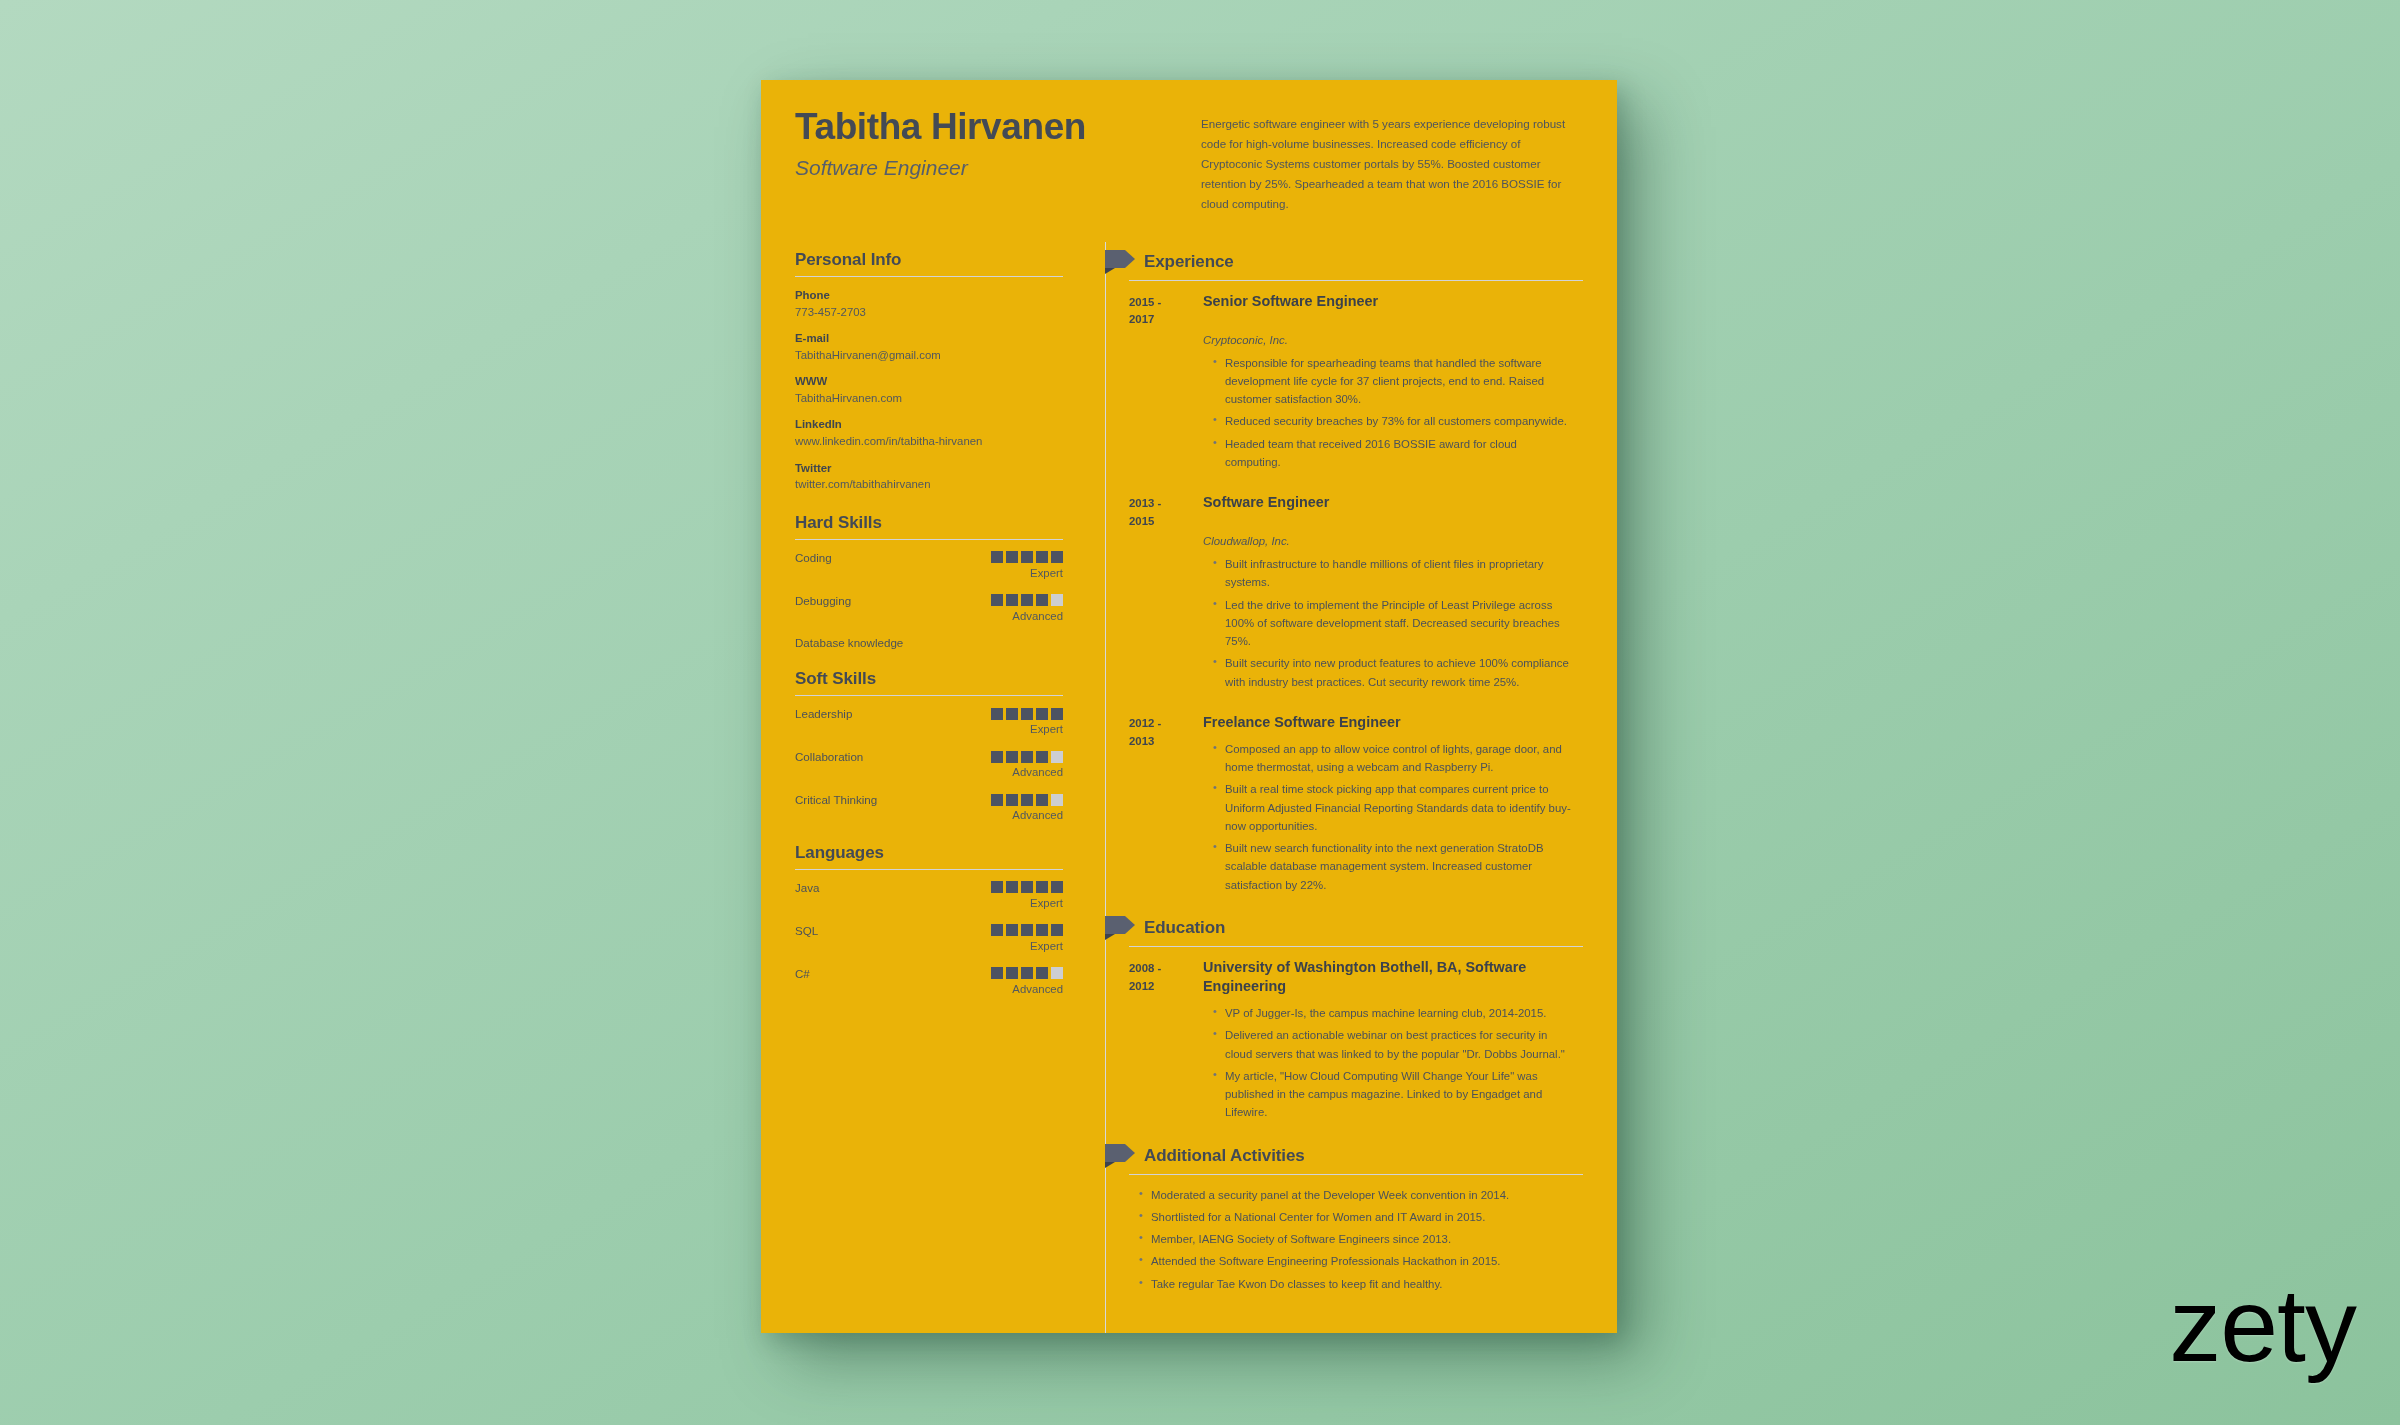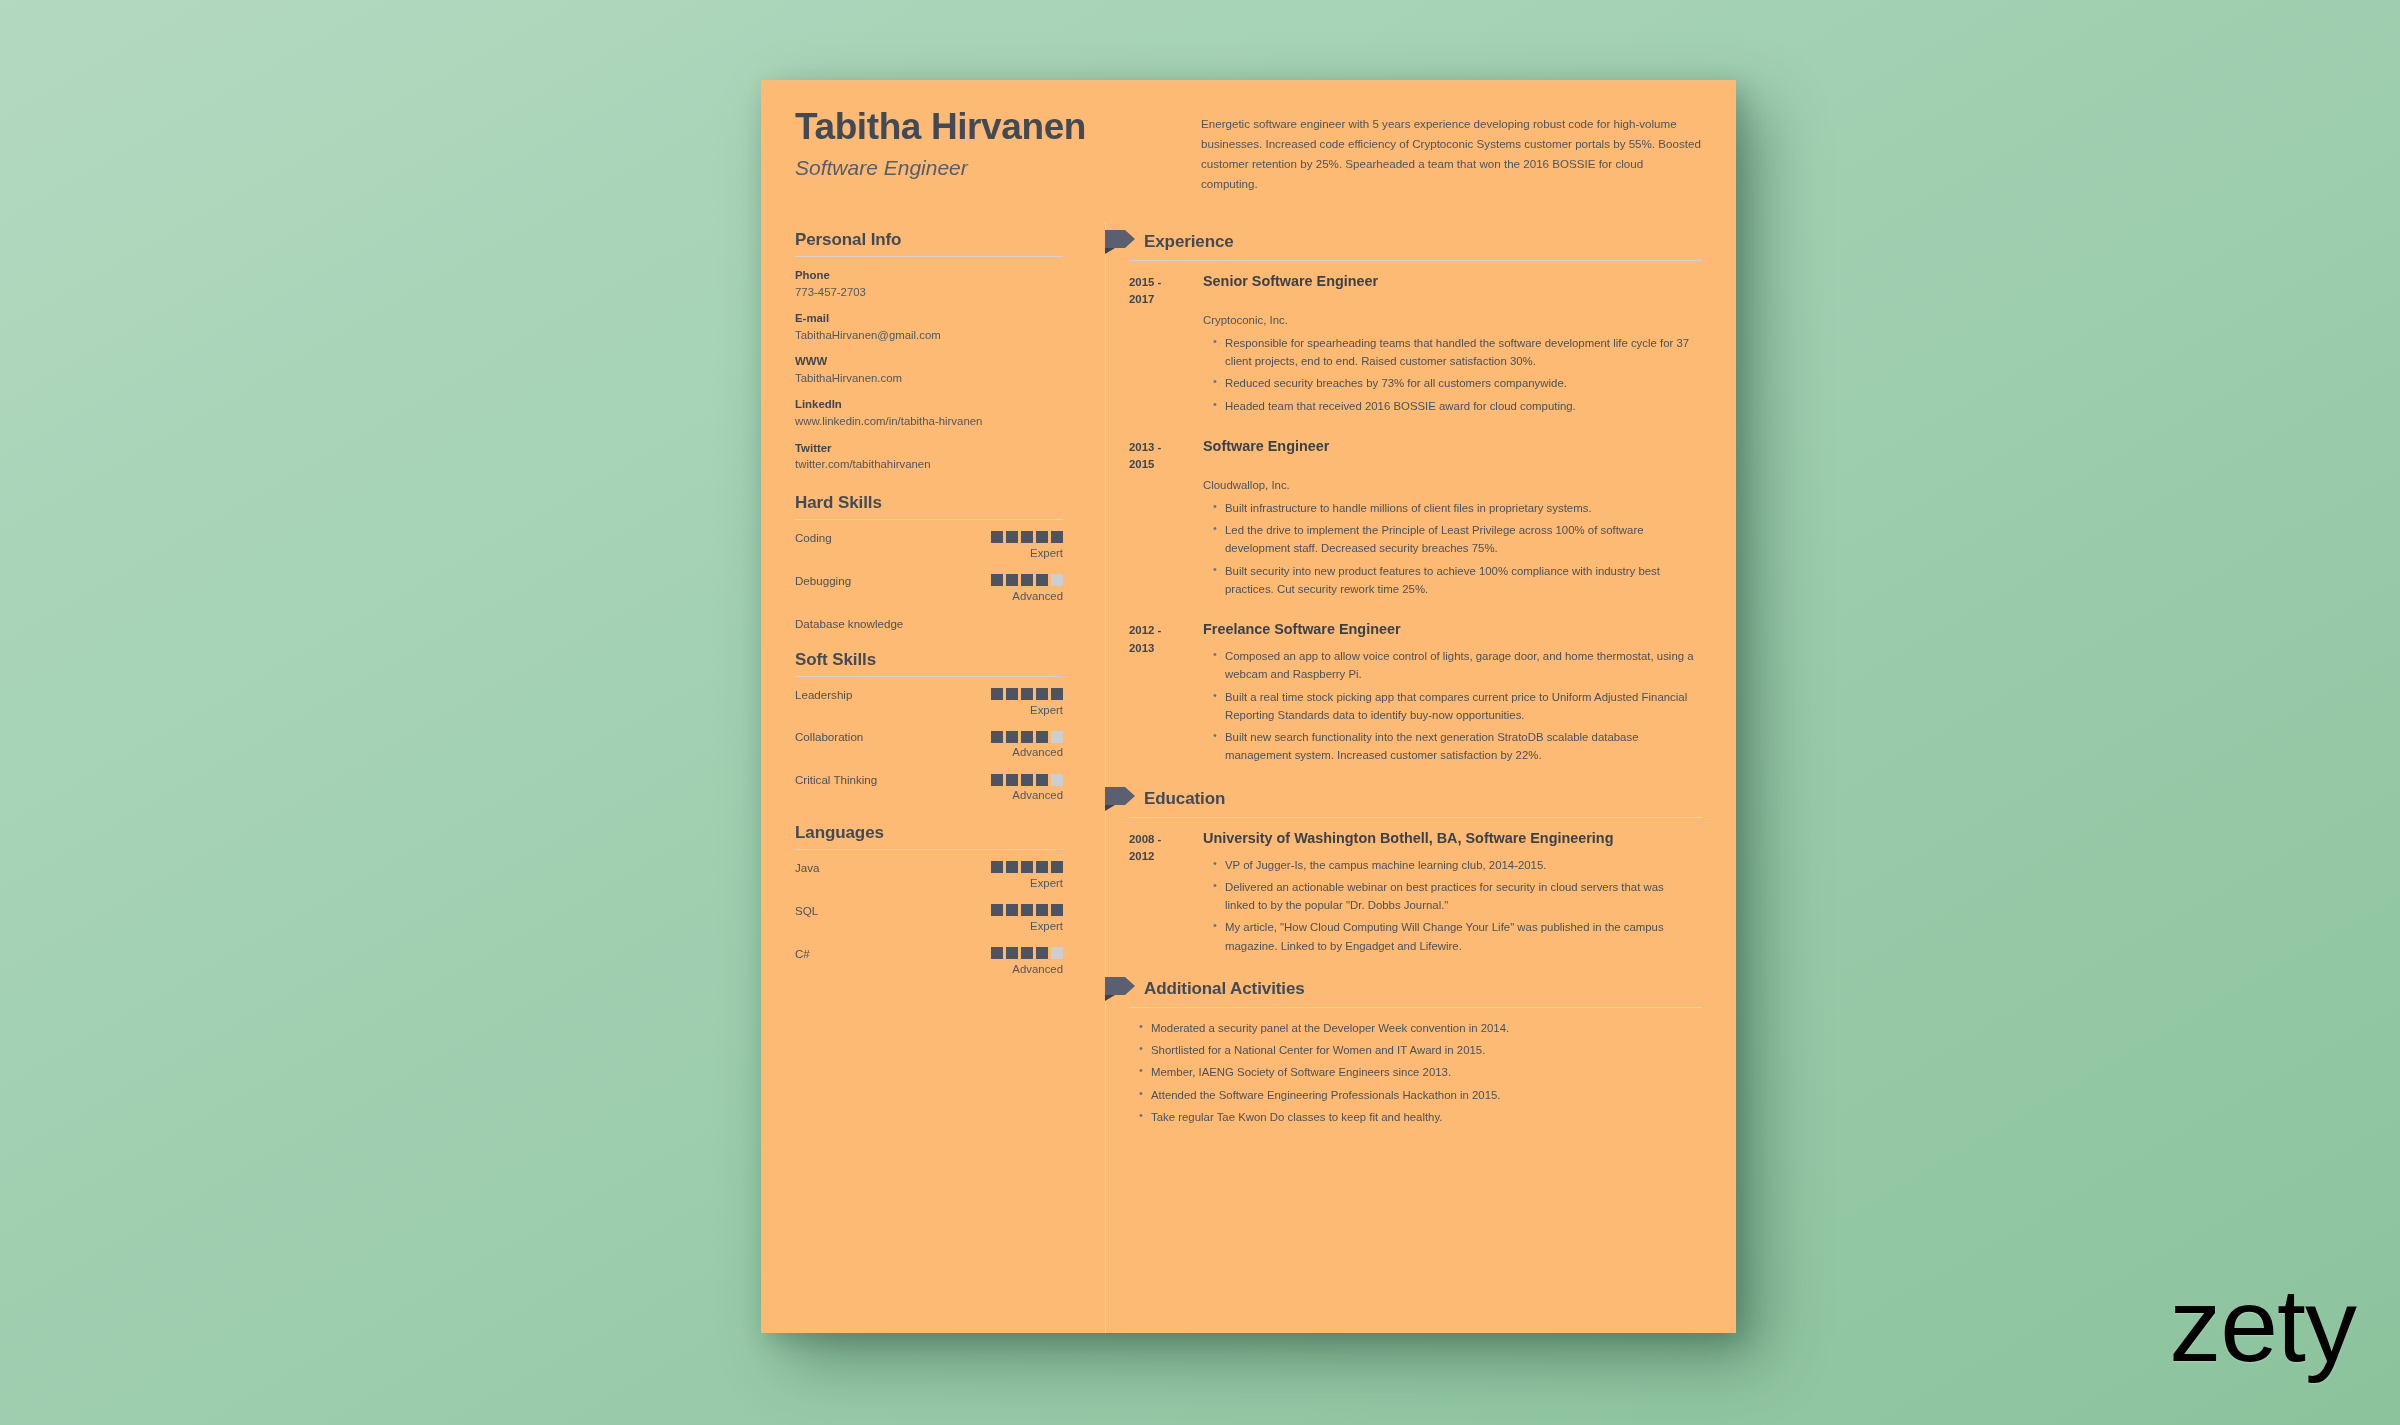--- a/index.html
+++ b/index.html
@@ -9,22 +9,22 @@
   }
   body {
     font-family: "Liberation Sans", sans-serif;
     background: linear-gradient(150deg, #b3d9c0 0%, #a9d4b8 22%, #9ccdad 55%, #8cc39d 100%);
     position: relative;
   }
   
   #resume-page {
     position: absolute;
     left: 761px; top: 80px;
-    width: 975px; height: 1253px;
-    background: #fdba74;
+    width: 856px; height: 1253px;
+    background: #eab308;
     box-shadow: 26px 26px 60px rgba(20,60,40,0.40), 6px 8px 22px rgba(20,60,40,0.22);
     overflow: hidden;
   }
   .sheet-inner { position: absolute; inset: 0; padding: 0; }
 
   
   .header { display: flex; padding: 28px 34px 0 34px; }
   .header-left { width: 404px; flex: none; }
   .name {
     font-size: 37px; font-weight: bold; color: #434a55;
@@ -91,21 +91,21 @@
   .entry-dates {
     width: 62px; flex: none; font-size: 11.4px; font-weight: bold;
     color: #3f454f; line-height: 1.55; padding-top: 2px;
   }
   .entry-body { flex: 1; padding-left: 12px; }
   .entry-role {
     font-size: 14.4px; font-weight: bold; color: #3b414b;
     line-height: 1.32; margin-bottom: 3px;
   }
   .entry-company {
-    font-size: 11.4px; color: #4e545d; margin-bottom: 5px; margin-top: 23px;
+    font-size: 11.4px; font-style: italic; color: #4e545d; margin-bottom: 5px; margin-top: 23px;
   }
   ul.bullets { list-style: none; margin: 8px; padding: 0; }
   ul.bullets li {
     position: relative; padding-left: 14px; margin-bottom: 4px;
     font-size: 11.4px; line-height: 1.60; color: #4b515a;
   }
   ul.bullets li:before {
     content: "•"; position: absolute; left: 2px; top: -1px;
     color: #6d737c; font-size: 11px;
   }

